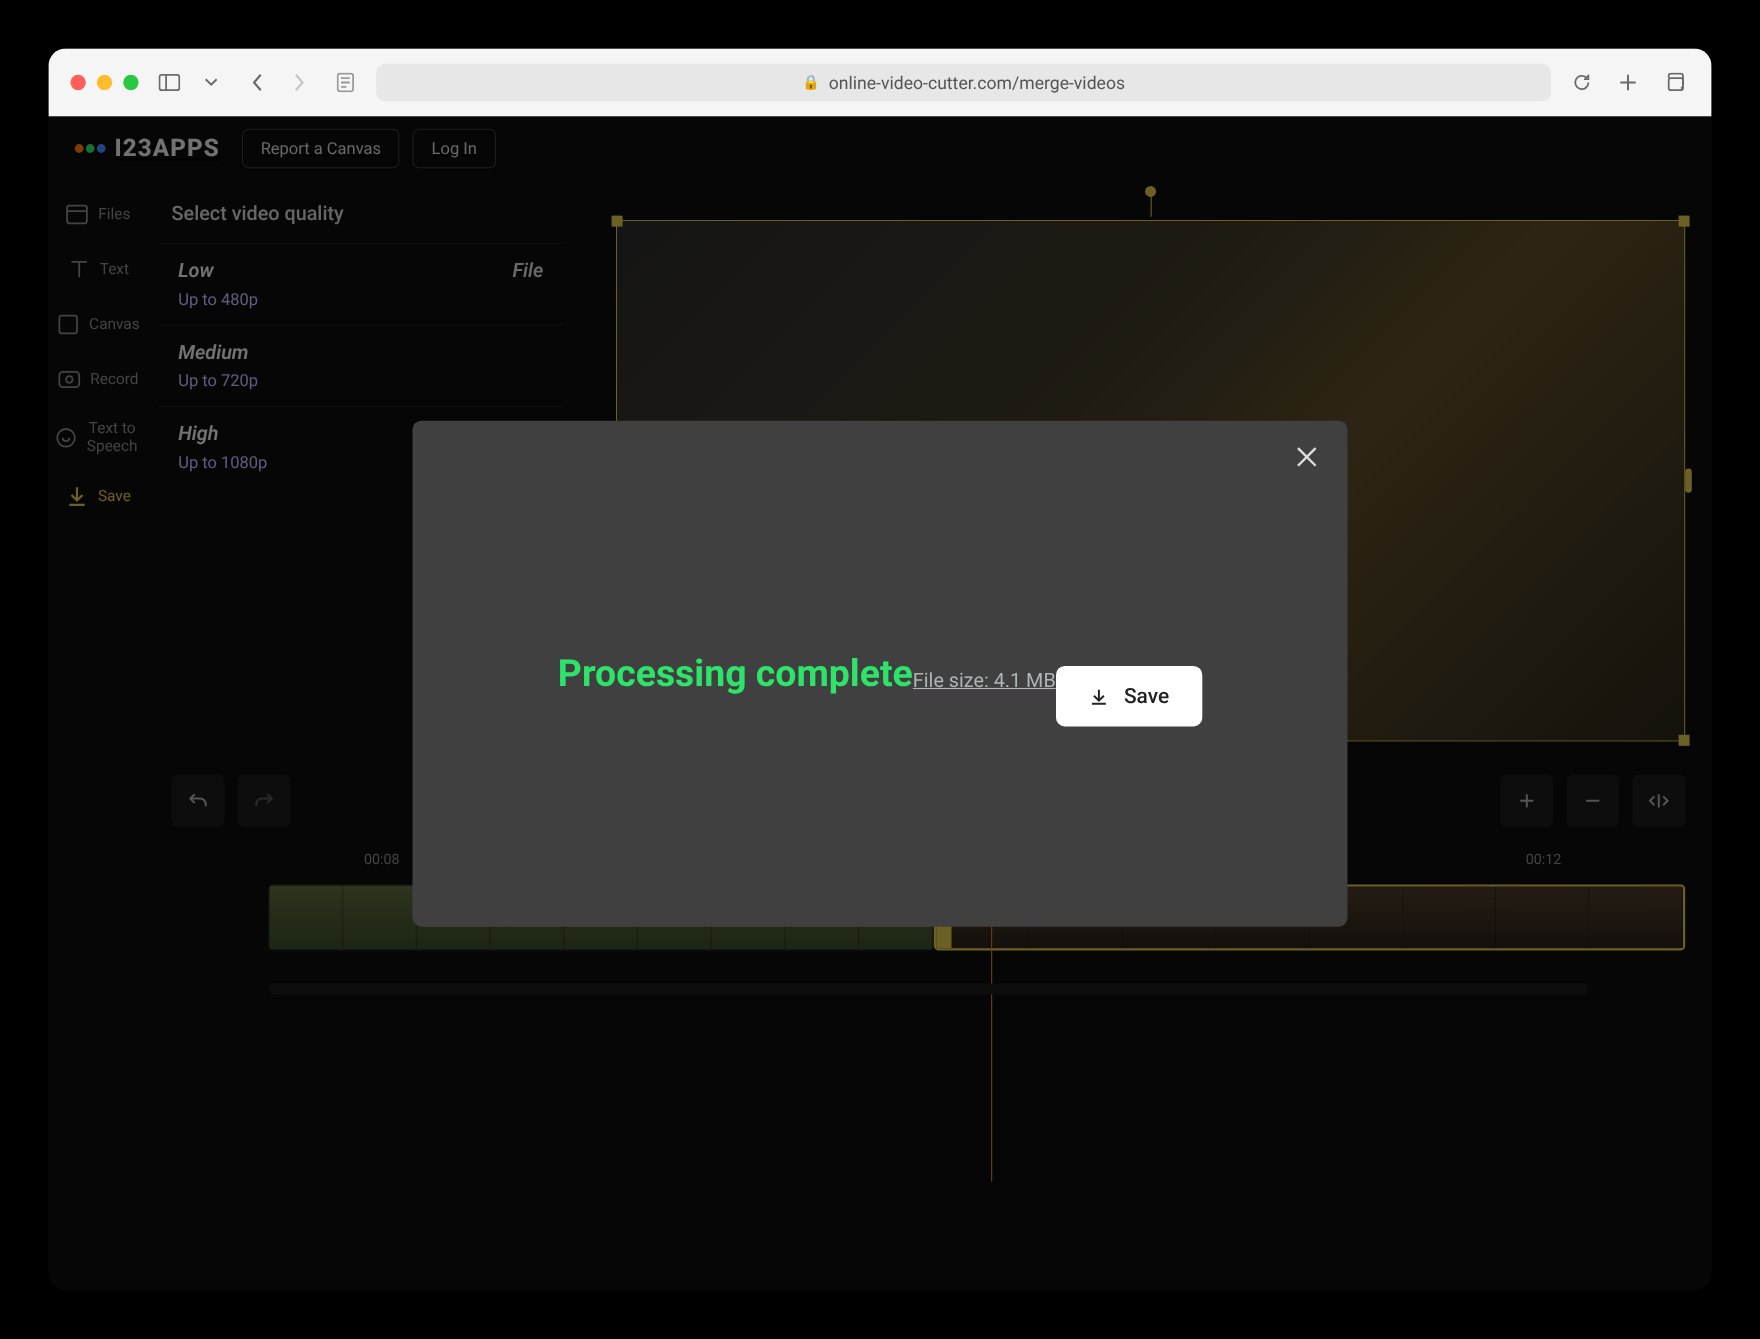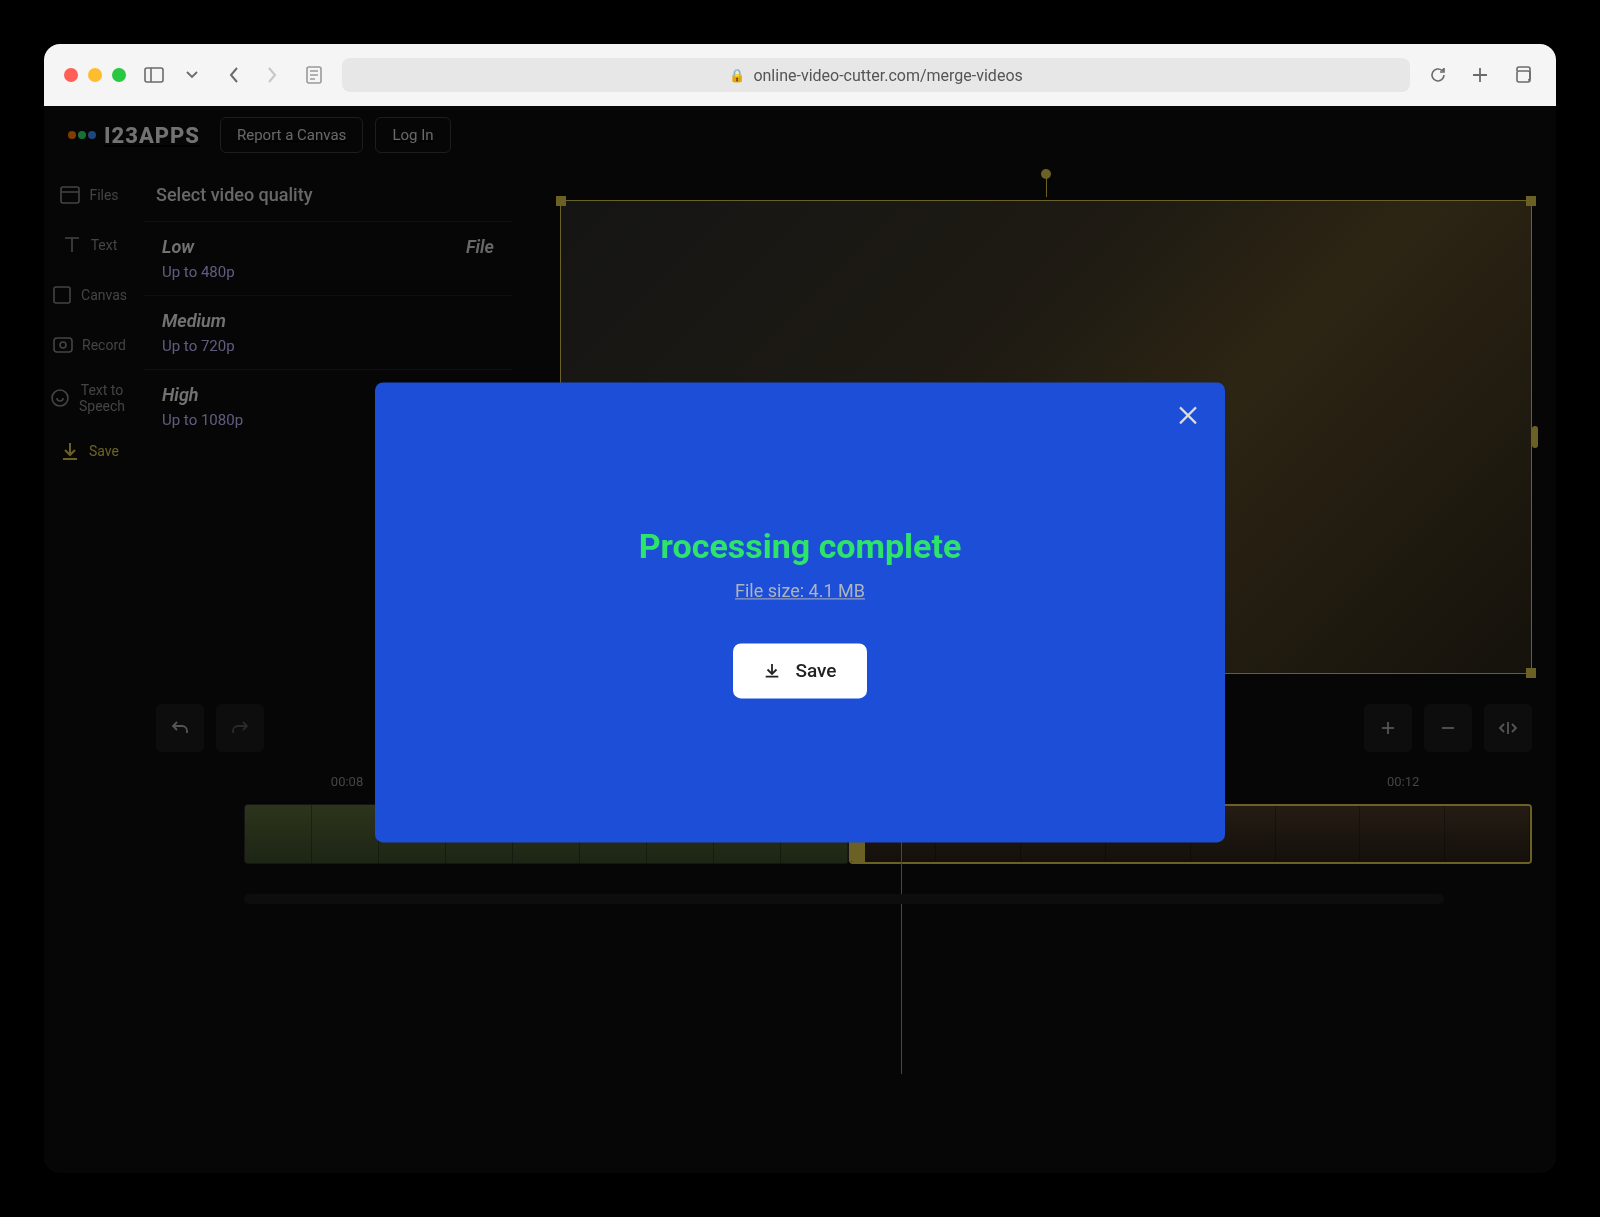--- a/index.html
+++ b/index.html
@@ -69,21 +69,21 @@
 .clip2 { left: 47%; width: 53%; background: #4a3a20; border: 2px solid #d6c24a; }
 .clip2::before { content:""; position:absolute; left:0; top:0; bottom:0; width:14px; background:#d6c24a; }
 .thumb { flex:1; border-right:1px solid rgba(0,0,0,0.3); background:linear-gradient(#5a6a3a,#3a4a2a); }
 .clip2 .thumb { background:linear-gradient(#4a3a28,#2a2018); }
 .playhead { position:absolute; top:-26px; bottom:-200px; width:1px; background:#d97a3a; left:51%; }
 
 .bottom-scroll { height: 10px; margin: 20px 112px 10px; background:#1a1a1a; border-radius:5px; position:relative; }
 
 .dim-overlay { position: absolute; inset: 0; background: rgba(0,0,0,0.5); z-index: 50; }
 
-.modal { position: absolute; z-index: 100; left: 50%; top: 50%; transform: translate(-50%, -56%); width: 850px; height: 460px; background: #1d4ed8; border-radius: 8px; display: flex; flex-direction: column; align-items: center; justify-content: center; }
+.modal { position: absolute; z-index: 100; left: 50%; top: 50%; transform: translate(-50%, -56%); width: 850px; height: 460px; background: #404040; border-radius: 8px; display: flex; flex-direction: row; align-items: center; justify-content: center; }
 .modal-close { position: absolute; top: 22px; right: 26px; color: #ddd; font-size: 30px; cursor: pointer; background: none; border: none; line-height: 1; }
 .modal-title { color: #2ee36a; font-size: 34px; font-weight: 700; }
 .modal-sub { color: #aeb4bc; font-size: 18px; margin-top: 14px; text-decoration: underline; }
 .save-btn { margin-top: 42px; background: #fff; color: #222; border: none; border-radius: 8px; padding: 16px 30px; font-size: 19px; font-weight: 500; display: flex; align-items: center; gap: 14px; cursor: pointer; }
 .save-icon { width: 18px; height: 18px; }
 
 svg { display: block; }
 </style>
 </head>
 <body>

